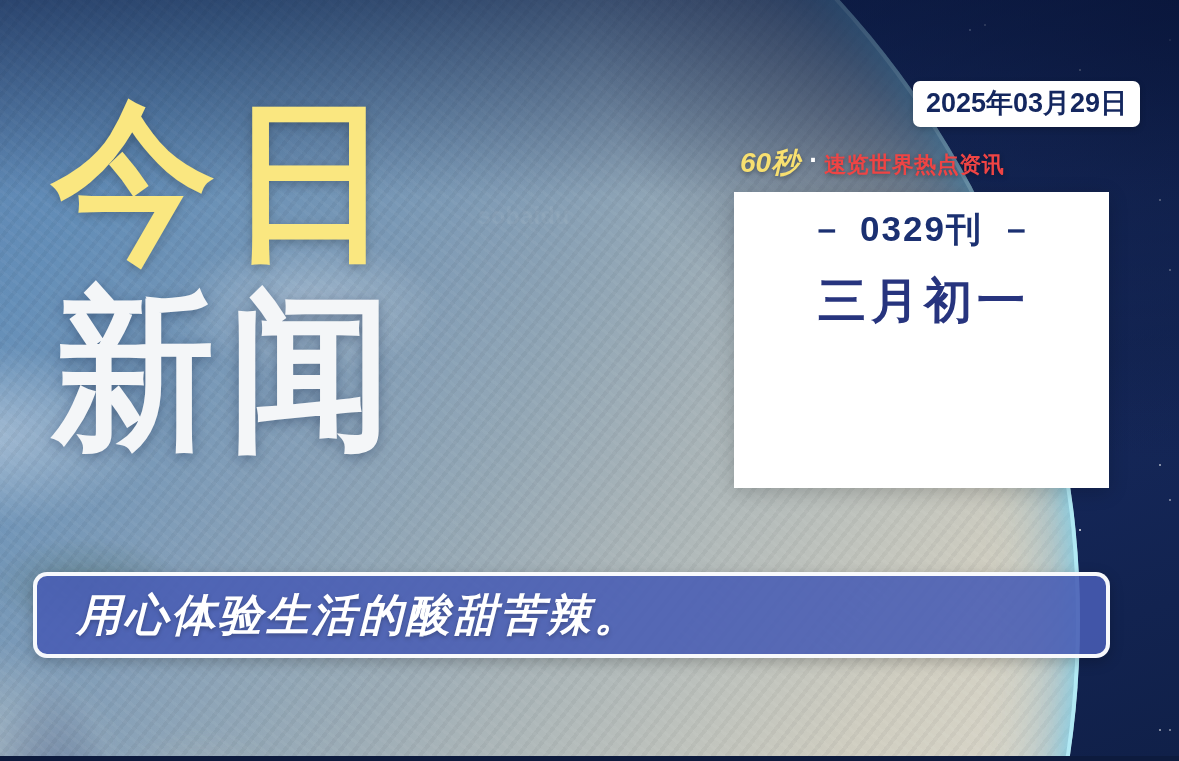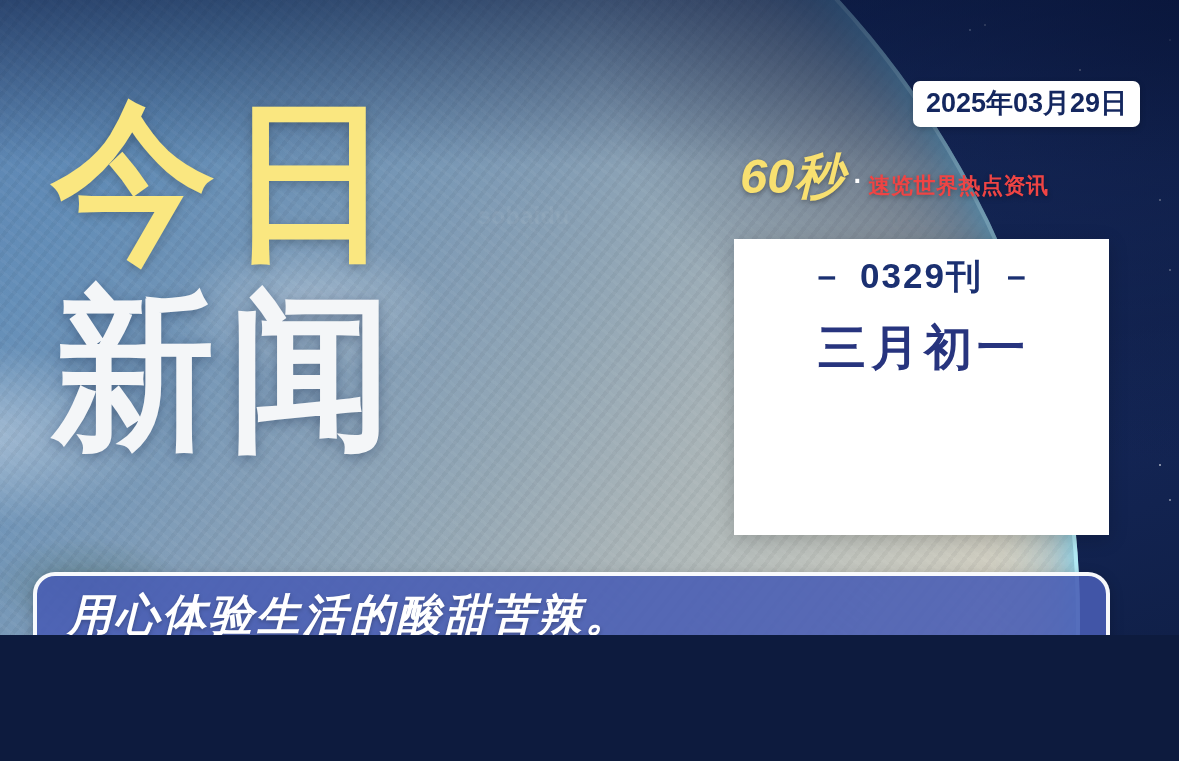--- a/index.html
+++ b/index.html
@@ -5,21 +5,21 @@
   * { margin:0; padding:0; box-sizing:border-box; }
   html, body {
     width:1179px; height:761px;
     overflow:hidden;
     background:#0d1b3e;
     font-family:"Liberation Sans", "DejaVu Sans", sans-serif;
   }
 
   #poster {
     position:relative;
-    width:1179px; height:635px;
+    width:1179px; height:756px;
     overflow:hidden;
     background:#101f45;
   }
 
   
   .space-base {
     position:absolute; inset:0;
     background:
       radial-gradient(ellipse 900px 520px at 86% 16%, #1b2f63 0%, #14255180 45%, transparent 75%),
       linear-gradient(160deg, #0f2050 0%, #122458 30%, #16295e 60%, #102049 100%);
@@ -157,21 +157,21 @@
   }
 
   
   .tagline {
     position:absolute;
     left:740px; top:144px;
     display:flex; align-items:baseline;
     white-space:nowrap;
   }
   .tag-sec {
-    font-size:49px; font-weight:700;
+    font-size:28px; font-weight:700;
     color:#f8e070;
     font-style:italic;
     letter-spacing:0px;
     text-shadow:0 2px 5px rgba(0,0,0,.35);
   }
   .tag-dot {
     font-size:27px; font-weight:700; color:#ffffff;
     margin:0 6px 0 10px; position:relative; top:-3px;
   }
   .tag-txt {
@@ -183,21 +183,20 @@
   
   .info-card {
     position:absolute;
     left:734px; top:192px;
     width:375px; height:296px;
     background:#ffffff;
     display:flex; flex-direction:column;
     align-items:center; justify-content:flex-start;
     padding-top:14px;
     box-shadow:0 4px 18px rgba(0,0,0,.18);
-    margin-top:47px;
   }
   .card-issue {
     color:#1b3071;
     font-size:35px; font-weight:700;
     letter-spacing:2px;
     white-space:nowrap;
   }
   .card-issue .dash { letter-spacing:0; padding:0 4px; }
   .card-weekday {
     color:#1e3272;
@@ -216,23 +215,23 @@
     text-indent:5px;
   }
 
   
   .quote-bar {
     position:absolute;
     left:33px; top:572px;
     width:1077px; height:86px;
     background:rgba(72,92,180,.88);
     border:4px solid rgba(255,255,255,.96);
-    border-radius:22px;
+    border-radius:14px;
     display:flex; align-items:center;
-    padding-left:31px;
+    padding-left:40px;
     box-shadow:0 4px 14px rgba(0,0,0,.22);
   }
   .quote-text {
     color:#ffffff;
     font-size:44px;
     font-weight:700;
     font-style:italic;
     letter-spacing:3px;
     white-space:nowrap;
     text-shadow:0 2px 4px rgba(0,0,0,.25);

